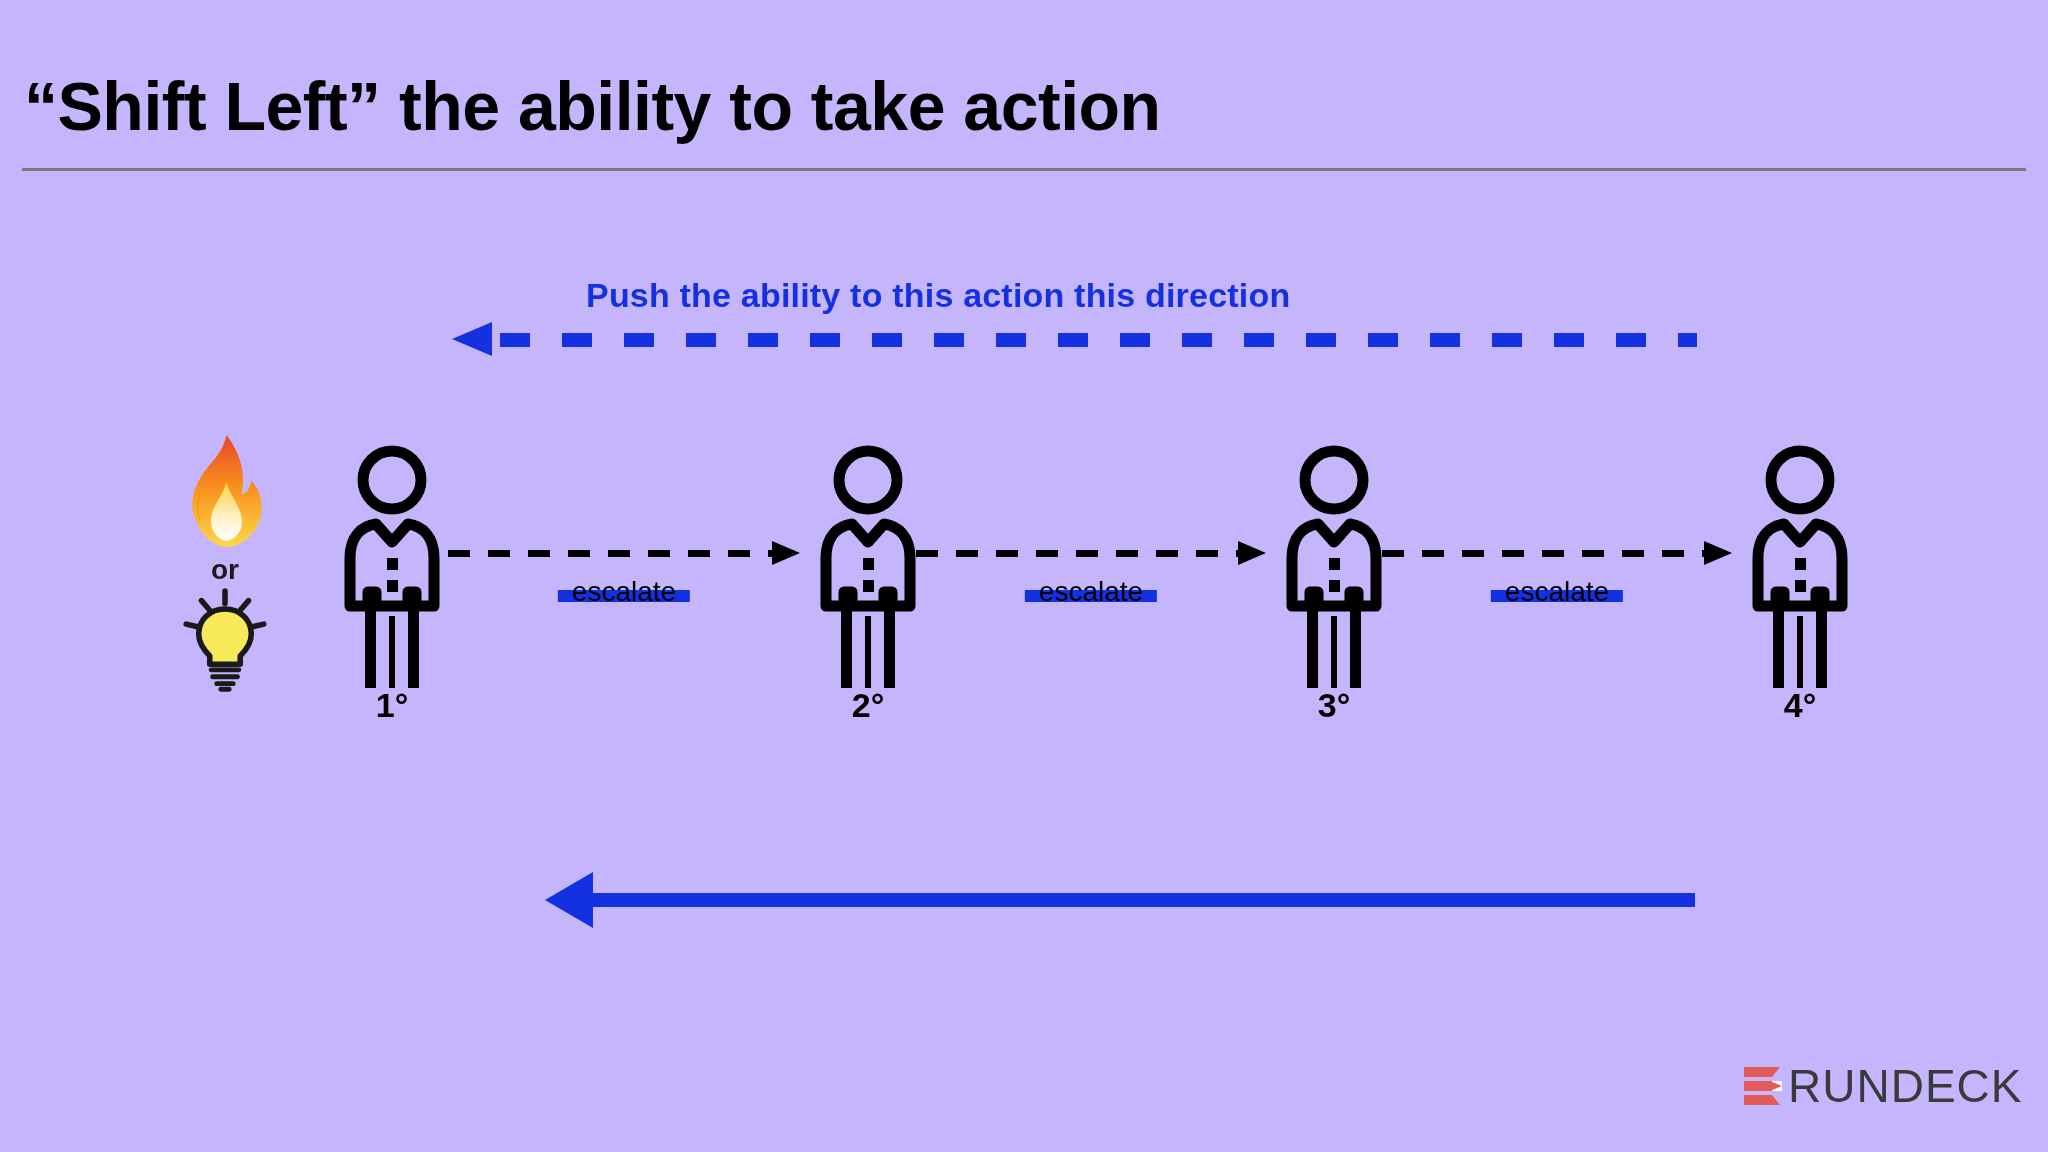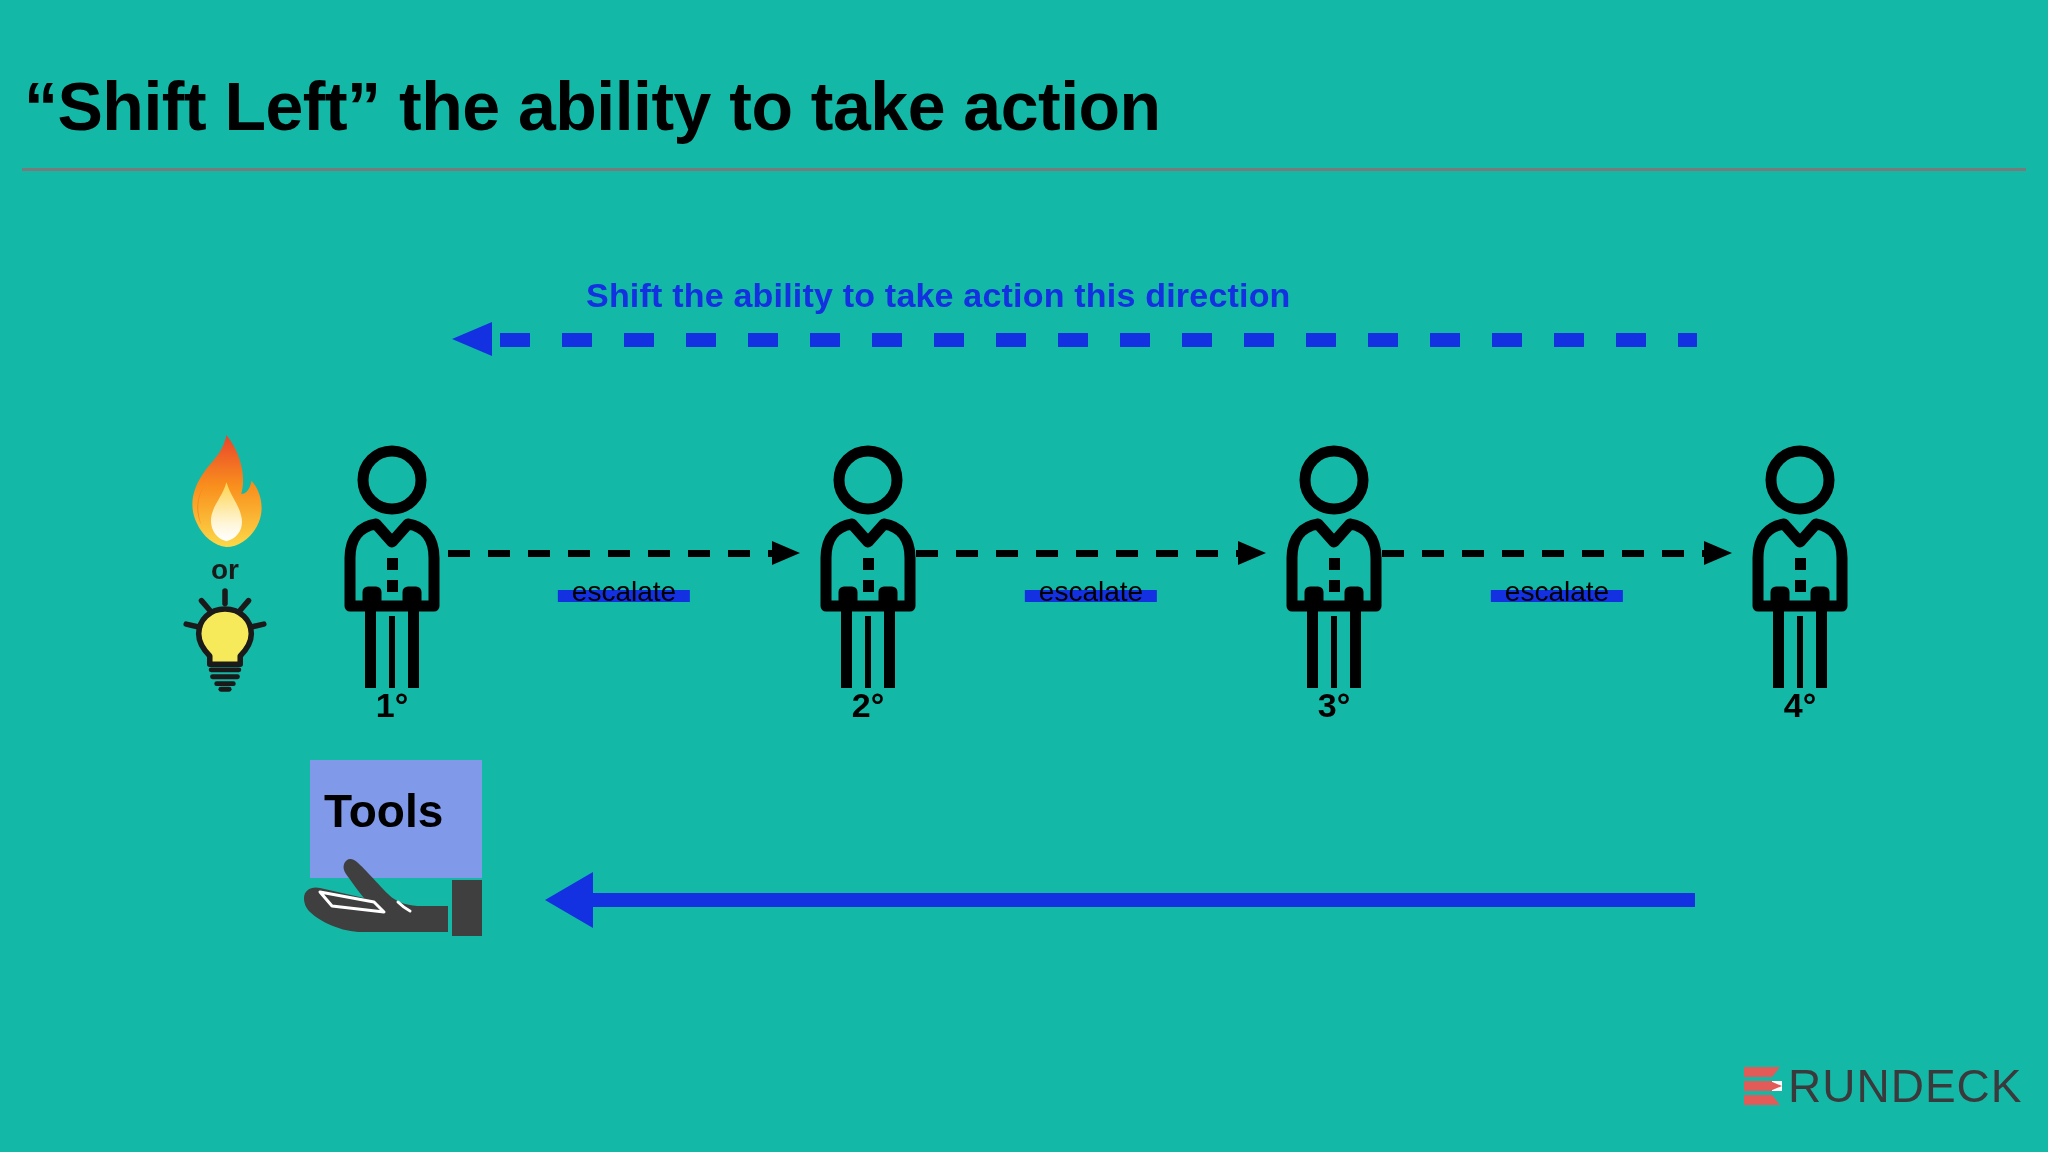--- a/index.html
+++ b/index.html
@@ -11,21 +11,21 @@
     width: 2048px;
     height: 1152px;
     overflow: hidden;
     font-family: "Liberation Sans", sans-serif;
     position: relative;
   }
 
   .slide {
     position: absolute;
     inset: 0;
-    background: #14b8a6;
+    background: #c4b5fd;
     padding-left: 24px;
   }
 
   
   .title {
     position: absolute;
     left: 24px;
     top: 72px;
     font-size: 68px;
     font-weight: 700;
@@ -290,21 +290,21 @@
   }
 </style>
 </head>
 <body>
 
 <div class="slide">
 
   <div class="title">“Shift Left” the ability to take action</div>
   <div class="title-rule"></div>
 
-  <div class="push-label">Shift the ability to take action this direction</div>
+  <div class="push-label">Push the ability to this action this direction</div>
   <div class="dash-row">
     <div class="dash-head"></div>
     <div class="dash-track"></div>
   </div>
 
   <div class="emoji-col">
     <svg class="fire-icon" viewBox="0 0 64 80">
       <defs>
         <linearGradient id="fg1" x1="0" y1="0" x2="0" y2="1">
           <stop offset="0%" stop-color="#e8452c"></stop>
@@ -427,30 +427,20 @@
 
   <div class="conn" style="left:1382px;width:350px;">
     <div class="line"></div>
     <div class="head"></div>
     <div class="esc-wrap">
       <div class="esc-bar"></div>
       <div class="esc-text">escalate</div>
     </div>
   </div>
 
-  <div class="tools-group">
-    <div class="tools-box"></div>
-    <div class="tools-label">Tools</div>
-    <svg class="hand-svg" viewBox="0 0 230 100">
-      <path d="M2 58 C2 50 10 46 18 48 L62 58 C55 50 50 42 44 34 C38 26 44 16 52 20 C58 23 74 42 86 54 C96 64 108 66 120 66 L146 66 L146 92 L60 92 C40 92 18 82 8 72 C3 67 2 62 2 58 Z" fill="#3f3f3f"></path>
-      <path d="M18 52 L72 62 L82 72 L30 66 Z" fill="#3f3f3f" stroke="#ffffff" stroke-width="3" stroke-linejoin="round"></path>
-      <path d="M96 62 C100 66 104 69 108 71" fill="none" stroke="#ffffff" stroke-width="3" stroke-linecap="round"></path>
-      <rect x="150" y="40" width="30" height="56" fill="#3f3f3f"></rect>
-    </svg>
-  </div>
 
   <div class="solid-row">
     <div class="solid-head"></div>
     <div class="solid-track"></div>
   </div>
 
   <div class="logo">
     <svg class="logo-mark" viewBox="0 0 46 42">
       <path d="M2 2 L38 2 L30 12 L2 12 Z" fill="#e25b58"></path>
       <path d="M2 16 L40 16 L40 26 L2 26 Z" fill="#e25b58"></path>

